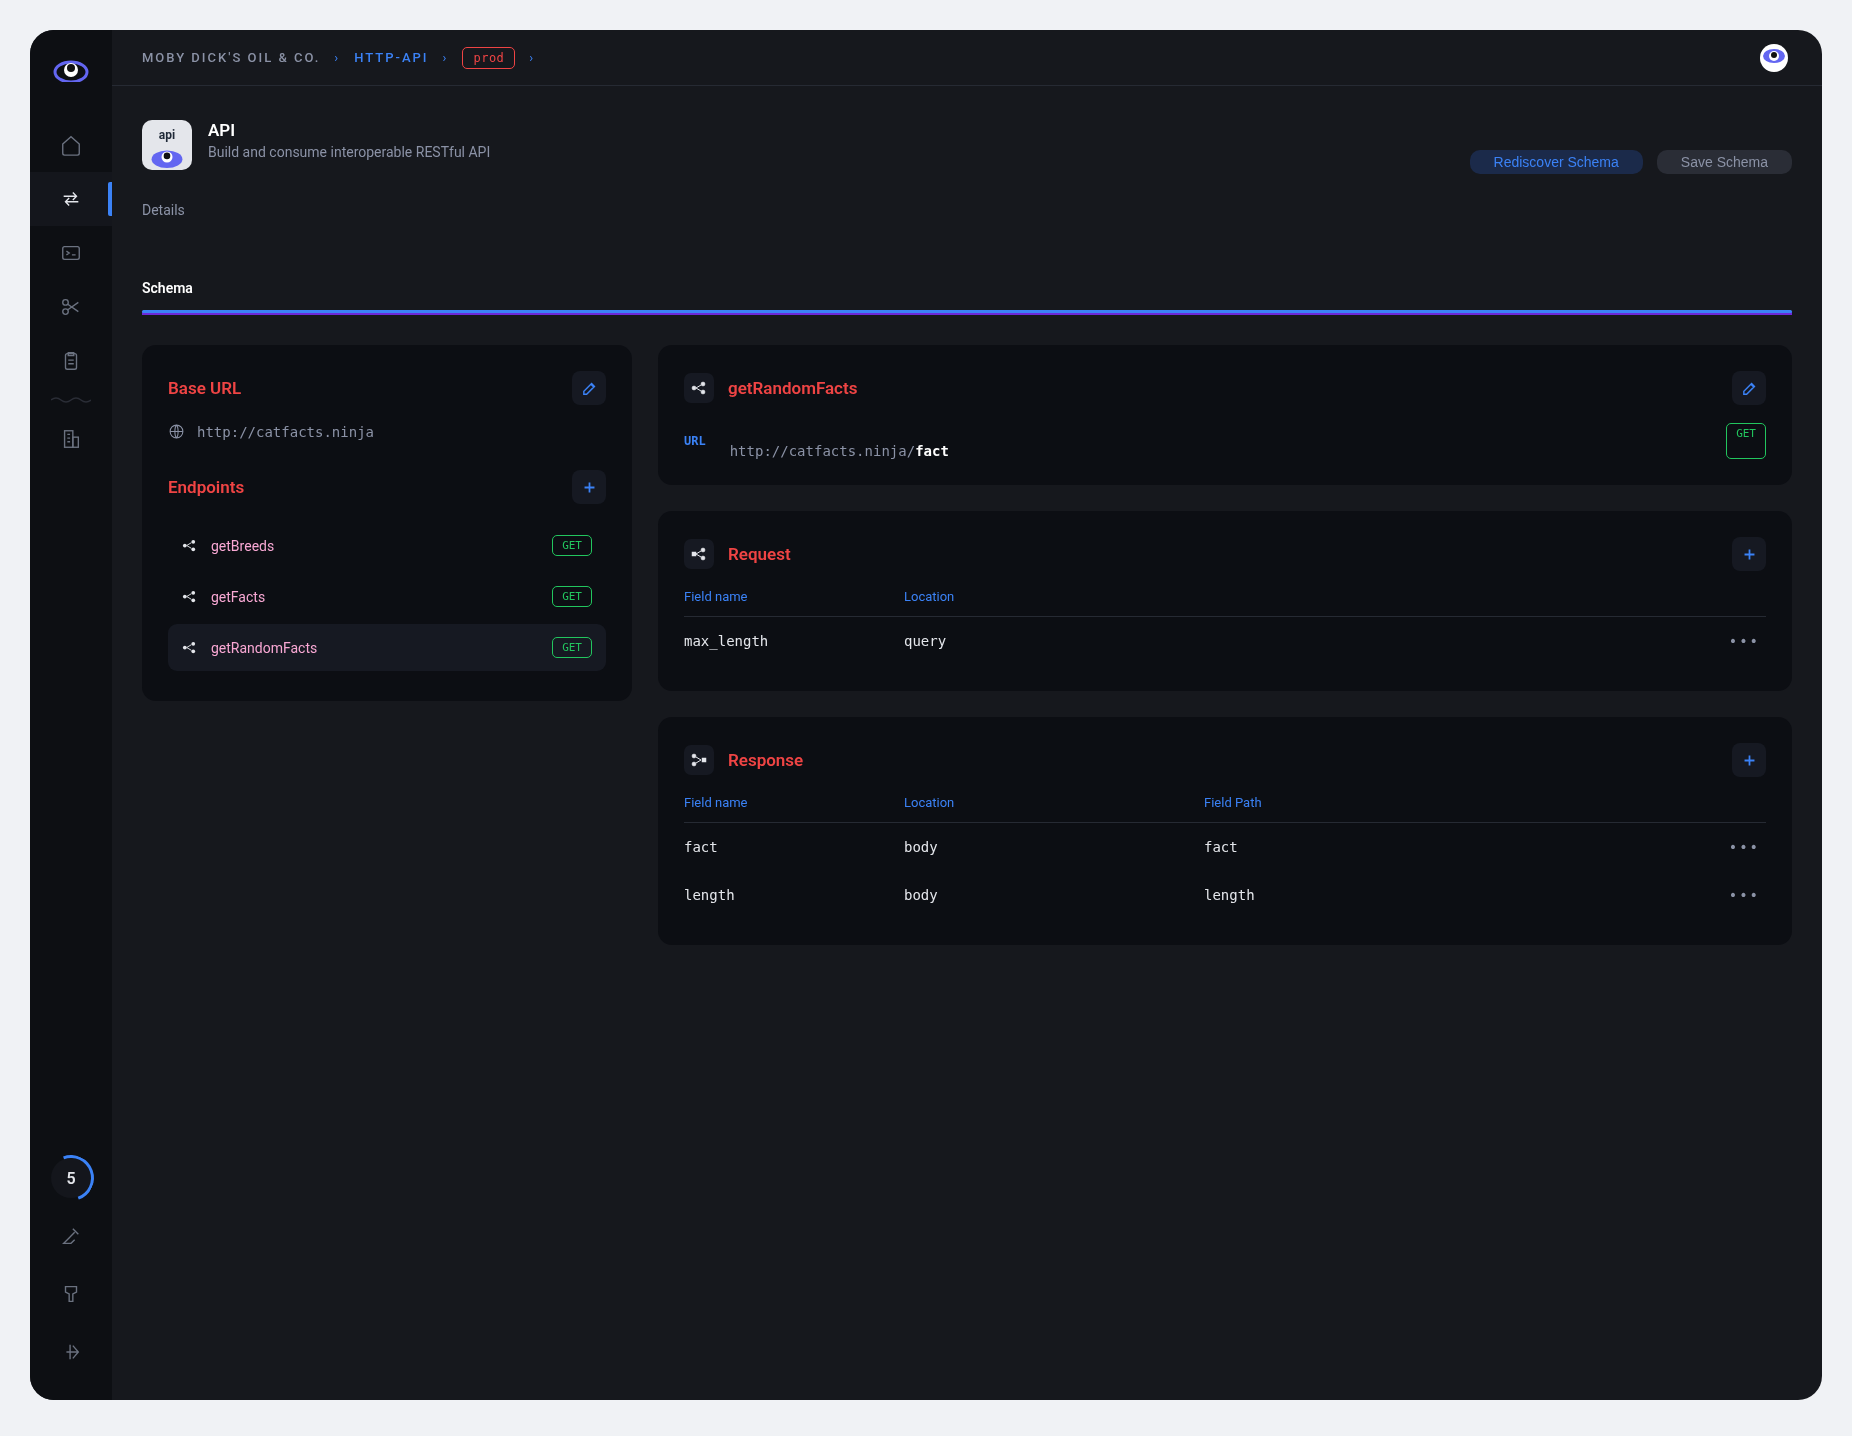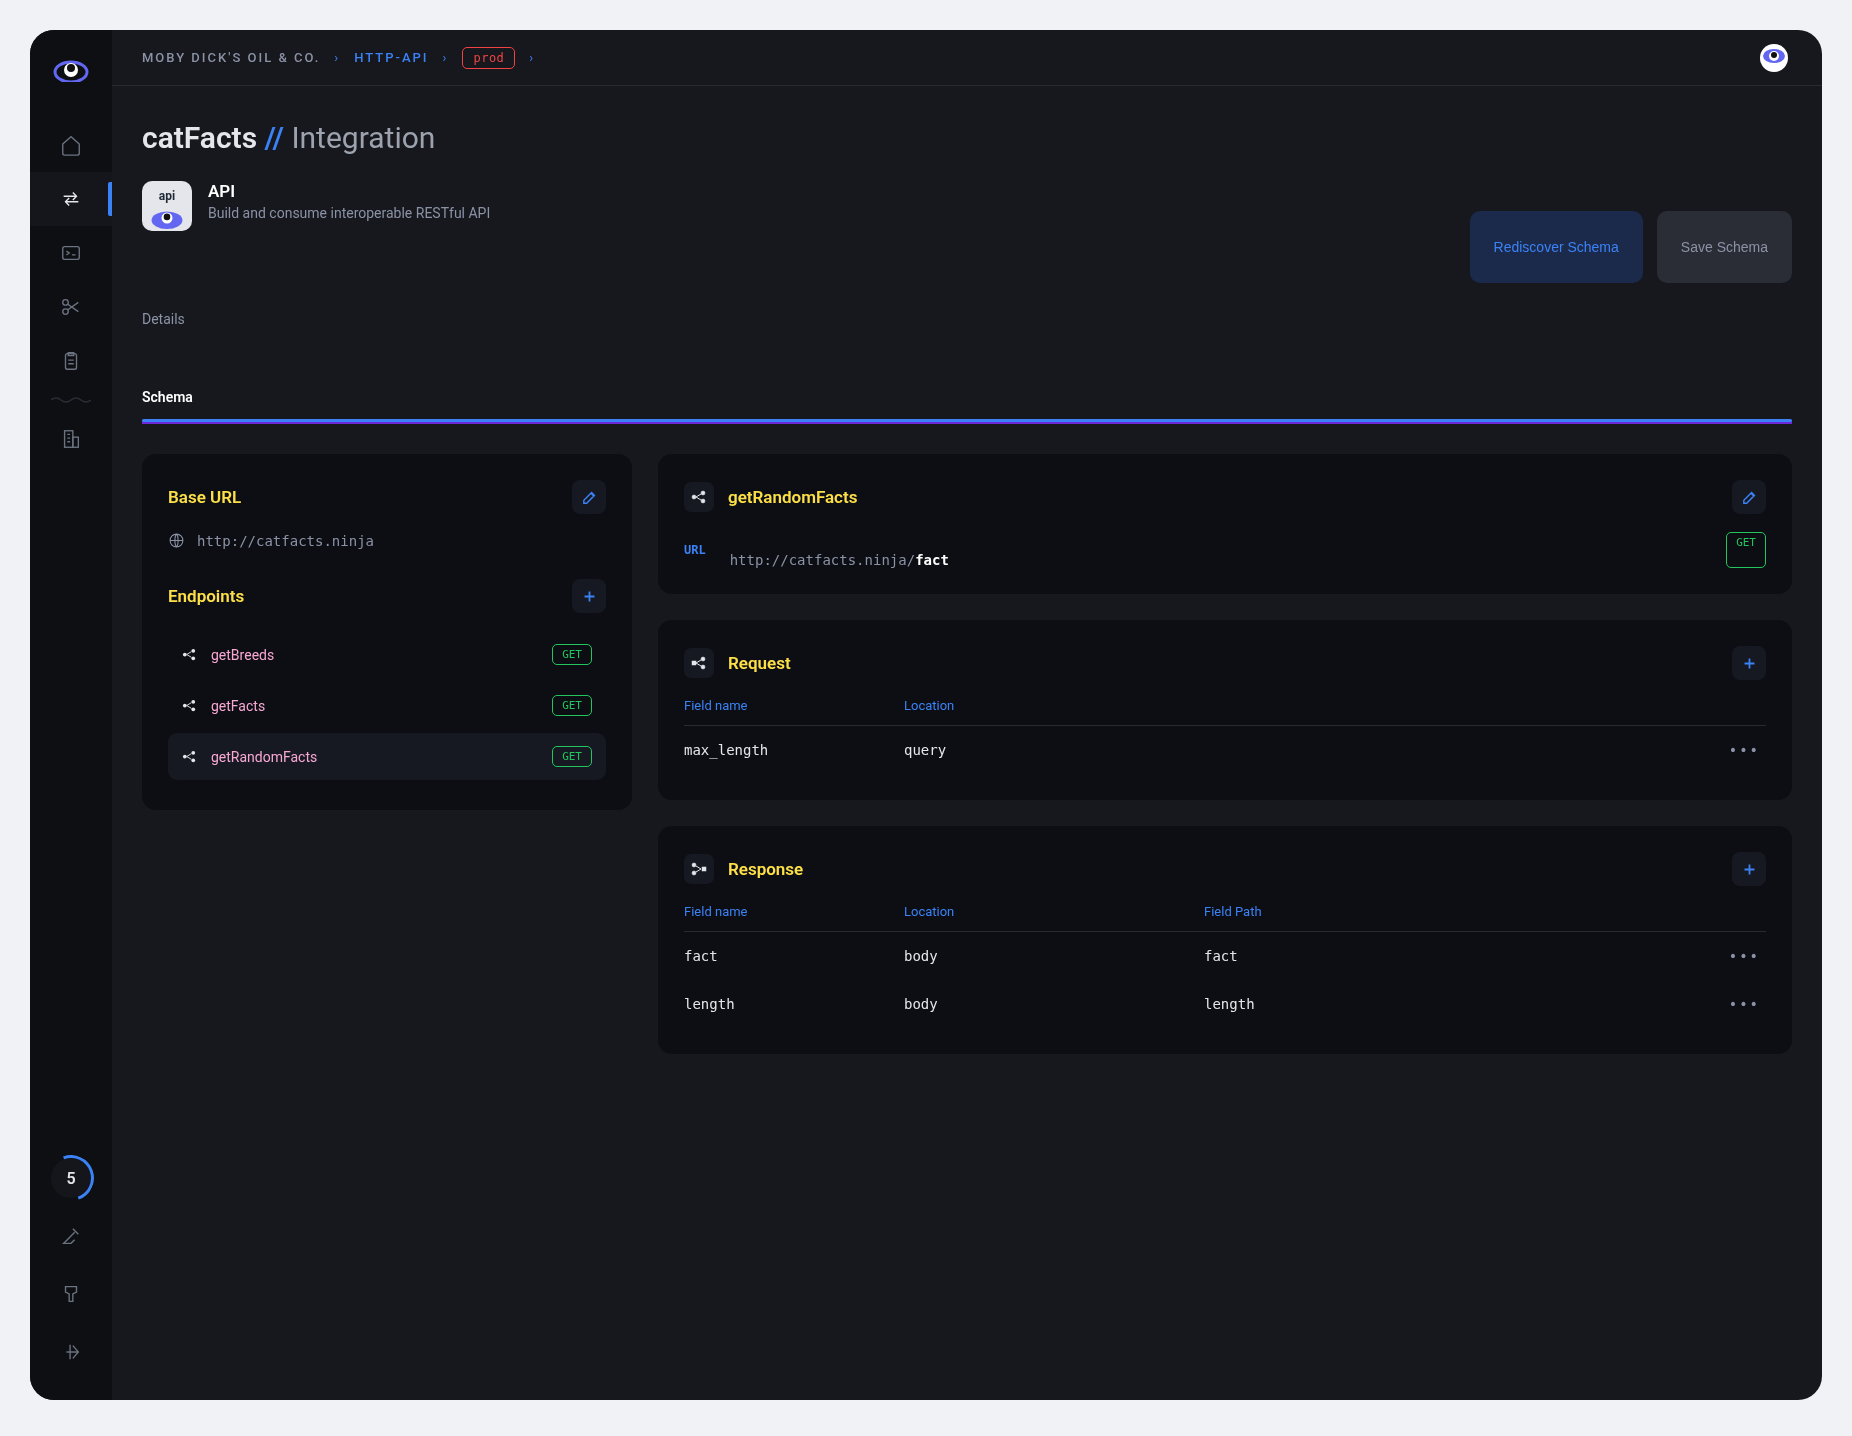--- a/index.html
+++ b/index.html
@@ -77,21 +77,21 @@
 .api-icon {
   width: 50px; height: 50px; border-radius: 10px; background: #e4e6eb;
   display: flex; align-items: center; justify-content: center; flex-direction: column;
   font-size: 13px; font-weight: 700; color: #1f2937; position: relative; overflow: hidden;
 }
 .api-icon-label { position: absolute; top: 8px; font-size: 12px; }
 .api-meta-title { font-size: 17px; font-weight: 600; margin-bottom: 4px; color: #fff; }
 .api-meta-sub { font-size: 14px; color: #8b92a6; }
 .action-buttons { display: flex; gap: 14px; margin-top: 30px; }
 .btn {
-  padding: 28px 24px; border-radius: 10px; font-size: 14px; font-weight: 500;
+  padding: 4px 24px; border-radius: 10px; font-size: 14px; font-weight: 500;
   border: none; cursor: pointer;
 }
 .btn-primary { background: #1b2a4a; color: #3b82f6; }
 .btn-secondary { background: #2a2d36; color: #8b92a6; }
 
 .tabs { display: flex; gap: 36px; border-bottom: 3px solid #6d28d9; margin-top: 18px; flex-direction: column; }
 .tab { padding: 10px 0 16px; font-size: 14px; cursor: pointer; color: #8b92a6; position: relative; }
 .tab.active { color: #fff; font-weight: 600; }
 .tab.active::after {
   content: ''; position: absolute; left: 0; right: 0; bottom: -1px; height: 3px;
@@ -99,21 +99,21 @@
 }
 
 .panels { display: flex; gap: 26px; margin-top: 30px; }
 .left-col { width: 490px; }
 .right-col { flex: 1; display: flex; flex-direction: column; gap: 26px; }
 
 .card { background: #0c0e13; border-radius: 14px; padding: 26px; }
 .card-header {
   display: flex; justify-content: space-between; align-items: center; margin-bottom: 18px;
 }
-.card-title { font-size: 17px; font-weight: 600; color: #fde047; }
+.card-title { font-size: 17px; font-weight: 600; color: #ef4444; }
 .card-title-row { display: flex; align-items: center; gap: 14px; }
 .icon-btn {
   width: 34px; height: 34px; border-radius: 8px; background: #161922;
   display: flex; align-items: center; justify-content: center; cursor: pointer;
 }
 .icon-btn svg { width: 17px; height: 17px; stroke: #3b82f6; fill: none; stroke-width: 2; }
 .icon-btn.plus svg { stroke-width: 2.5; }
 .section-icon {
   width: 30px; height: 30px; border-radius: 7px; background: #161922;
   display: flex; align-items: center; justify-content: center;
@@ -249,25 +249,20 @@
       </div>
       <svg class="avatar-eye" viewBox="0 0 36 30">
           <circle cx="18" cy="15" r="14" fill="#fff"></circle>
           <ellipse cx="18" cy="13" rx="11" ry="7" fill="#6366f1"></ellipse>
           <circle cx="18" cy="13" r="5" fill="#fff"></circle>
           <circle cx="18" cy="12" r="3" fill="#111"></circle>
         </svg>
     </div>
 
     <div class="content">
-      <h1 class="page-title">
-        <span>catFacts</span>
-        <span class="title-slashes">//</span>
-        <span class="title-sub">Integration</span>
-      </h1>
 
       <div class="header-row">
         <div class="api-block">
           <div class="api-icon">
             <span class="api-icon-label">api</span>
             <svg viewBox="0 0 36 20" style="width:40px;height:22px;position:absolute;bottom:2px">
                 <ellipse cx="18" cy="12" rx="14" ry="8" fill="#6366f1"></ellipse>
                 <circle cx="18" cy="10" r="5" fill="#fff"></circle>
                 <circle cx="18" cy="9" r="3" fill="#111"></circle>
               </svg>

